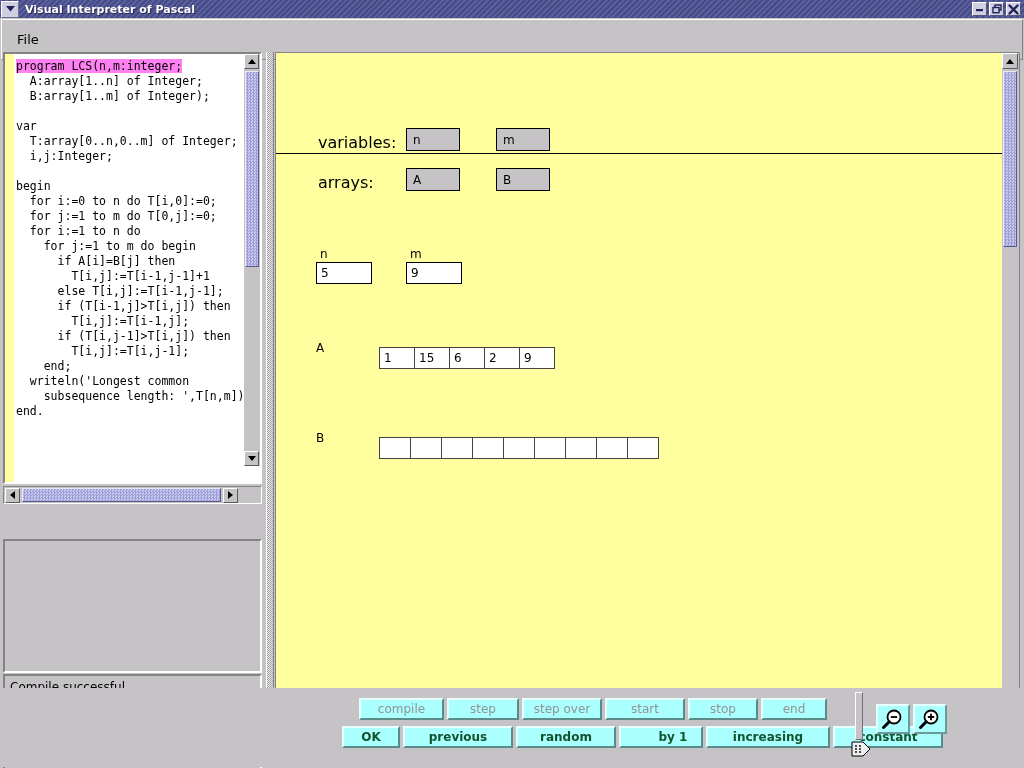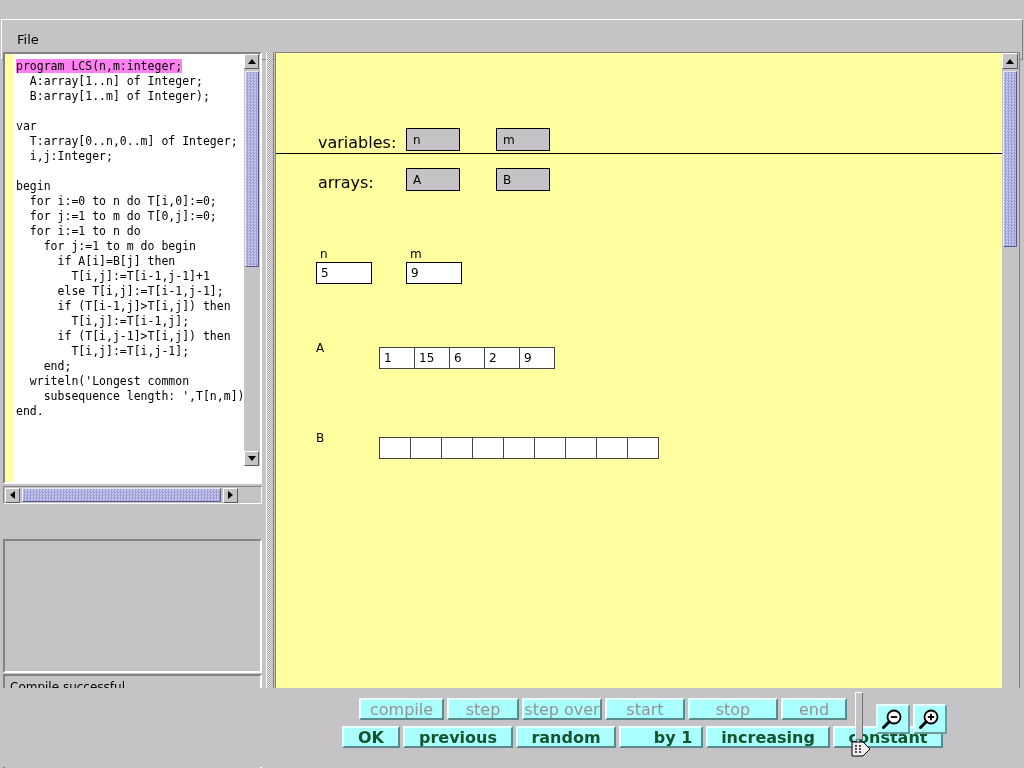--- a/index.html
+++ b/index.html
@@ -137,21 +137,21 @@
   .rp-vsb{position:absolute;right:0;top:0;width:17px;bottom:18px;background:#c6c3c6;}
   .rp-hsb{position:absolute;left:0;right:17px;bottom:0;height:18px;background:#c6c3c6;
     display:flex;align-items:center;}
 
   
   .bottombar{position:absolute;left:1px;top:688px;width:1022px;height:79px;background:#c6c3c6;}
   .btn-row{position:absolute;display:flex;}
   .ctl-btn{
     background:#aaffff;border:2px solid;border-color:#e8ffff #5a8a8a #5a8a8a #e8ffff;
     box-sizing:border-box;display:flex;align-items:center;justify-content:center;
-    font-size:16px;height:22px;
+    font-size:12px;height:22px;
   }
   .ctl-btn.disabled{color:#949294;font-weight:normal;}
   .ctl-btn.enabled{color:#14532d;font-weight:bold;}
   .vdivider{
     position:absolute;left:855px;top:692px;width:8px;height:48px;
     background:#c6c3c6;border:1px solid;border-color:#fff #707070 #707070 #fff;
     box-sizing:border-box;
   }
   .vdiv-handle{position:absolute;left:851px;top:740px;}
   .zoom-btns{position:absolute;left:876px;top:704px;display:flex;gap:3px;}
@@ -159,20 +159,47 @@
     width:34px;height:30px;background:#aaffff;
     border:2px solid;border-color:#e8ffff #6a9a9a #6a9a9a #e8ffff;
     box-sizing:border-box;display:flex;align-items:center;justify-content:center;
   }
 </style>
 </head>
 <body>
 
 <div class="app">
 
+  <div class="titlebar">
+    <div class="tb-menu-btn">
+      <svg width="11" height="8" viewBox="0 0 11 8">
+        <path d="M1 1 L5.5 6.5 L10 1 Z" fill="#20205a"></path>
+      </svg>
+    </div>
+    <div class="tb-title">Visual Interpreter of Pascal</div>
+    <div class="tb-spacer"></div>
+    <div class="tb-btns">
+      <div class="tb-btn">
+        <svg width="9" height="9" viewBox="0 0 9 9">
+          <rect x="1" y="4" width="7" height="2.2" fill="#20205a"></rect>
+        </svg>
+      </div>
+      <div class="tb-btn">
+        <svg width="10" height="10" viewBox="0 0 10 10">
+          <rect x="3" y="1" width="6" height="5" fill="none" stroke="#20205a" stroke-width="1.4"></rect>
+          <rect x="1" y="3.5" width="6" height="5.2" fill="#cfcfe0" stroke="#20205a" stroke-width="1.4"></rect>
+        </svg>
+      </div>
+      <div class="tb-btn">
+        <svg width="11" height="11" viewBox="0 0 11 11">
+          <path d="M1.5 1.5 L9.5 9.5 M9.5 1.5 L1.5 9.5" stroke="#20205a" stroke-width="2.4" stroke-linecap="round"></path>
+        </svg>
+      </div>
+    </div>
+  </div>
 
   <div class="menubar">
     <div class="menu-item">File</div>
   </div>
 
   <div class="workarea">
 
     <div class="leftpane">
 
       <div class="editor-box">
@@ -294,21 +321,21 @@
       </div>
     </div>
   </div>
 
   <div class="bottombar">
     <div class="btn-row" id="execRow" style="left:358px;top:10px;gap:3px;">
         <div class="ctl-btn disabled" style="width: 85px;">compile</div>
         <div class="ctl-btn disabled" style="width: 72px;">step</div>
         <div class="ctl-btn disabled" style="width: 80px;">step over</div>
         <div class="ctl-btn disabled" style="width: 80px;">start</div>
-        <div class="ctl-btn disabled" style="width: 90px;">stop</div>
+        <div class="ctl-btn disabled" style="width: 70px;">stop</div>
         <div class="ctl-btn disabled" style="width: 66px;">end</div>
       </div>
     <div class="btn-row" id="inputRow" style="left:341px;top:38px;gap:3px;">
         <div class="ctl-btn enabled" style="width: 58px;">OK</div>
         <div class="ctl-btn enabled" style="width: 110px;">previous</div>
         <div class="ctl-btn enabled" style="width: 100px;">random</div>
         <div class="ctl-btn enabled" style="width: 84px; padding-left: 24px;">by 1</div>
         <div class="ctl-btn enabled" style="width: 124px;">increasing</div>
         <div class="ctl-btn enabled" style="width: 110px;">constant</div>
       </div>

